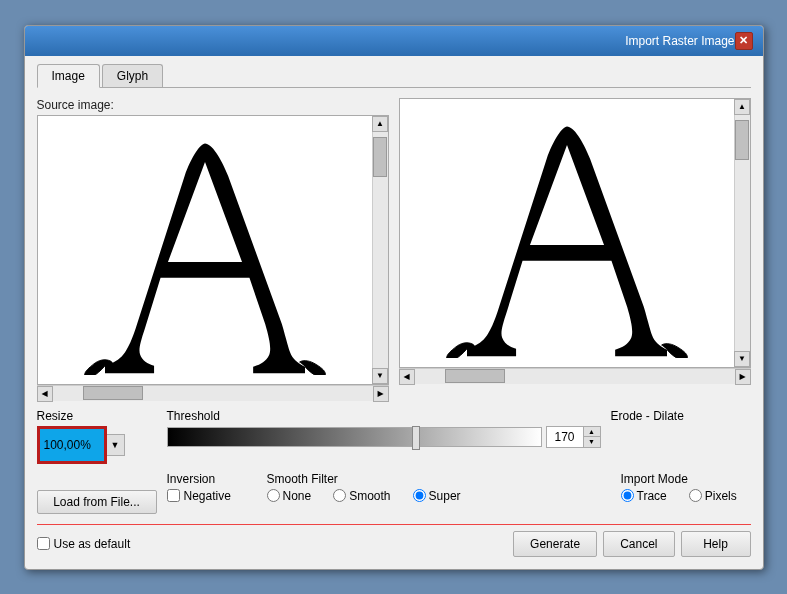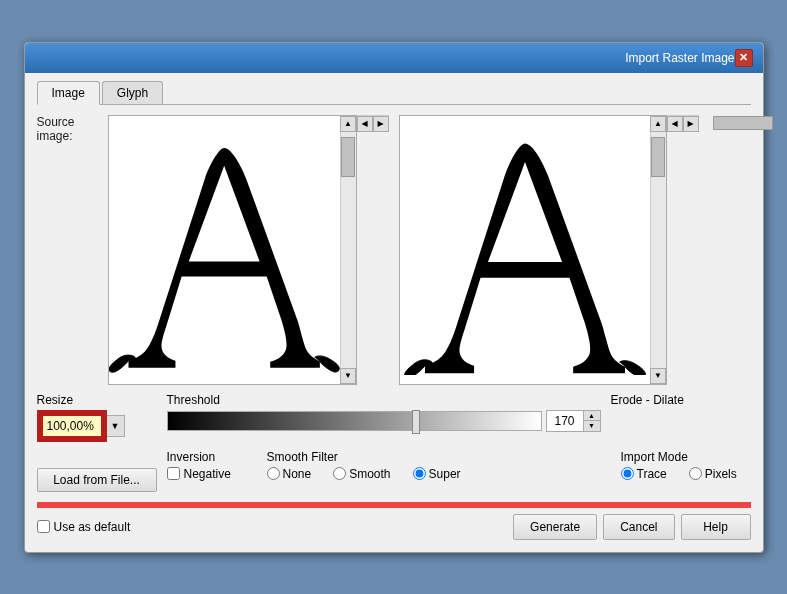--- a/index.html
+++ b/index.html
@@ -71,21 +71,21 @@
     }
     
     .images-row {
       display: flex;
       gap: 10px;
       margin-bottom: 8px;
     }
     .image-panel {
       flex: 1;
       display: flex;
-      flex-direction: row;
+      flex-direction: column;
     }
     .image-label {
       font-size: 12px;
       margin-bottom: 3px;
       color: #222;
     }
     .image-container {
       border: 1px solid #aaa;
       background: white;
       position: relative;
@@ -190,26 +190,26 @@
     }
     .resize-group {
       min-width: 120px;
     }
     .resize-select {
       display: flex;
       align-items: center;
       gap: 0;
     }
     .resize-input {
-      border: 6px solid #b91c1c;
-      background: #fef9c3;
+      border: 3px solid #b91c1c;
+      background: #0ea5e9;
       padding: 2px 4px;
       font-size: 12px;
       width: 70px;
-      height: 32px;
+      height: 38px;
     }
     .resize-arrow-btn {
       border: 1px solid #aaa;
       border-left: none;
       background: #e0e0e0;
       height: 22px;
       width: 18px;
       cursor: pointer;
       display: flex;
       align-items: center;
@@ -358,21 +358,21 @@
       min-width: 120px;
       justify-content: flex-end;
       padding-top: 18px;
     }
     
     .bottom-row {
       display: flex;
       align-items: center;
       justify-content: space-between;
       padding-top: 6px;
-      border-top: 6px solid #ef4444;
+      border-top: 1px solid #ef4444;
     }
     .use-default-row {
       display: flex;
       align-items: center;
       gap: 4px;
     }
     .bottom-buttons {
       display: flex;
       gap: 6px;
     }

